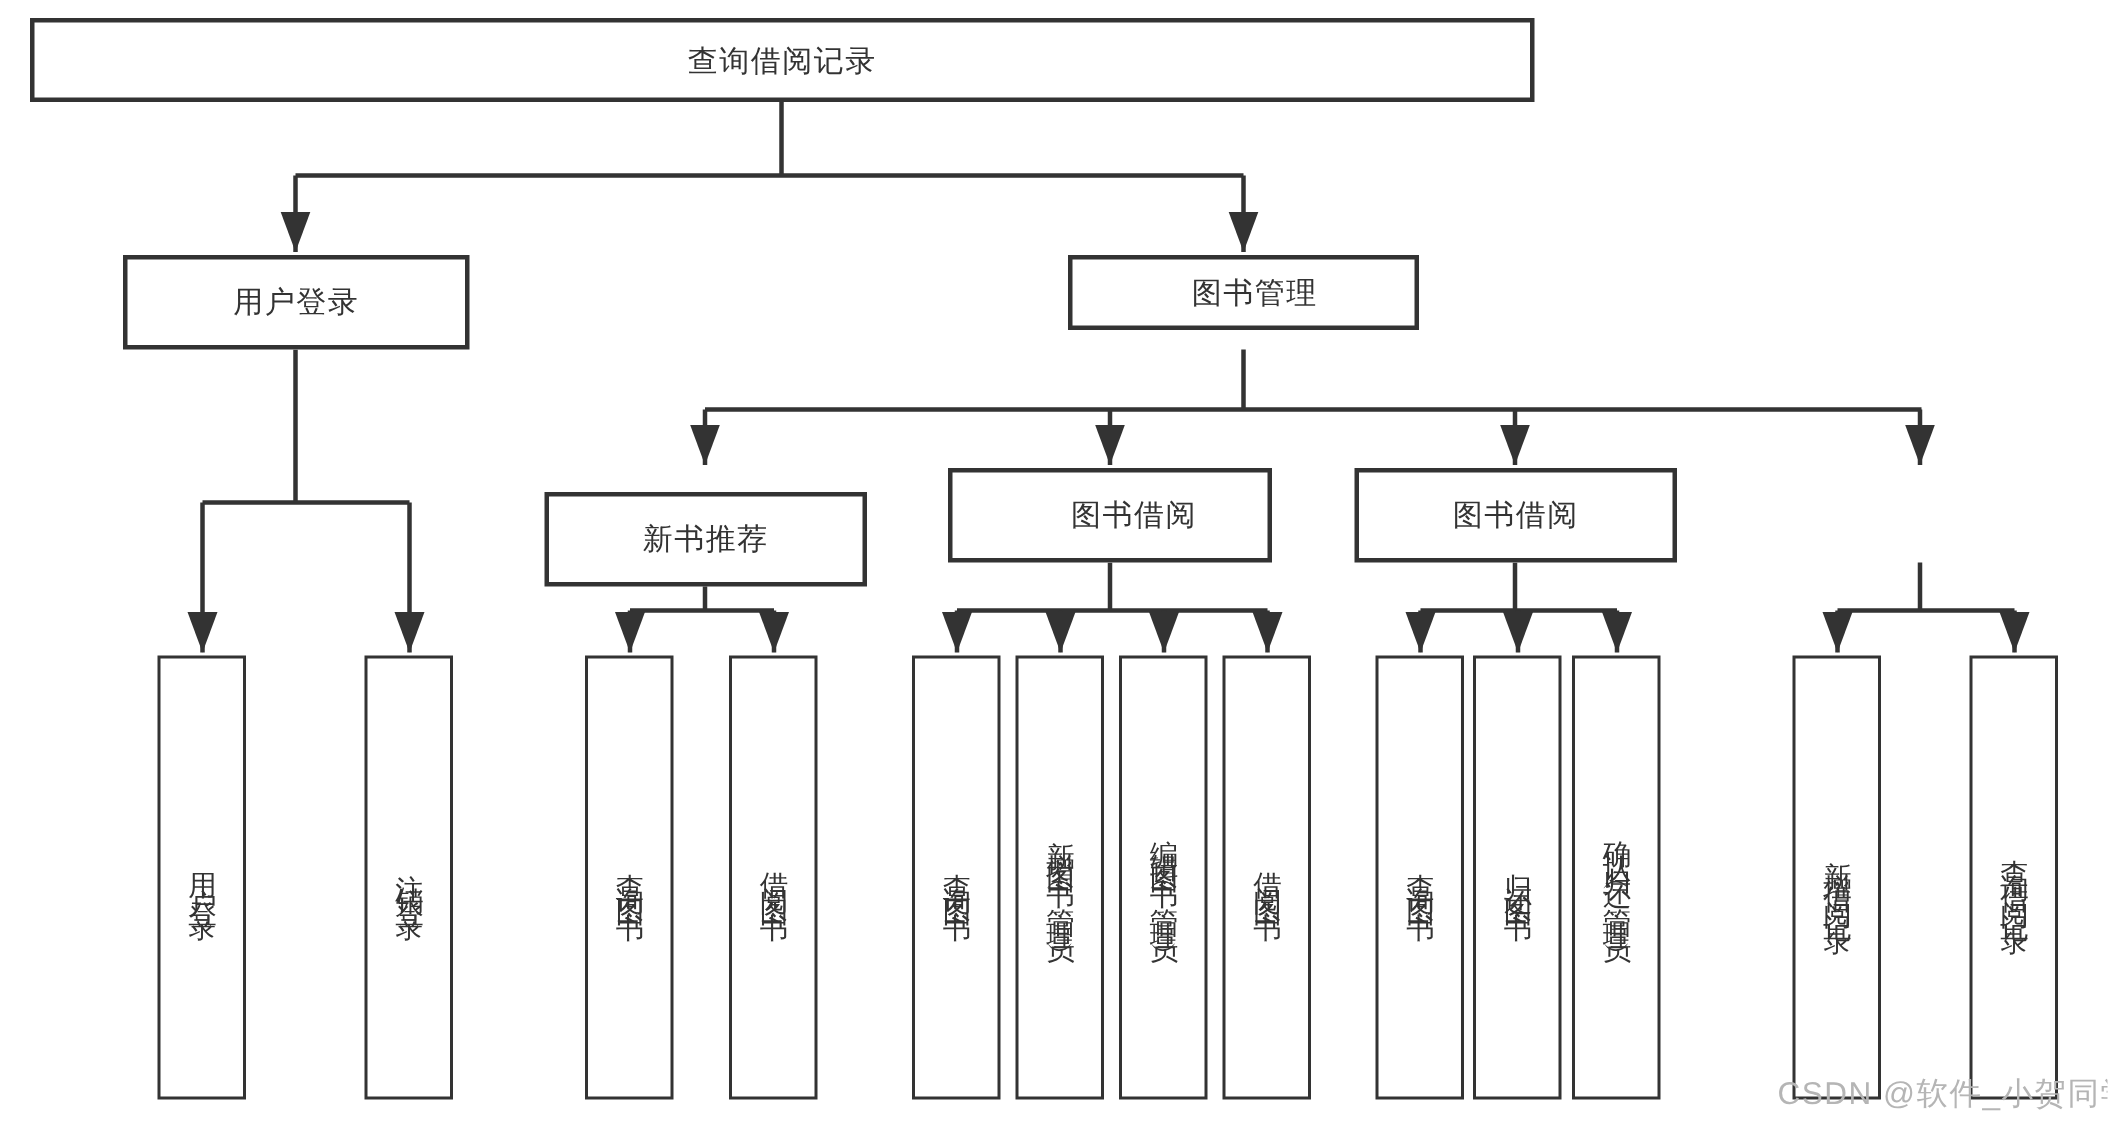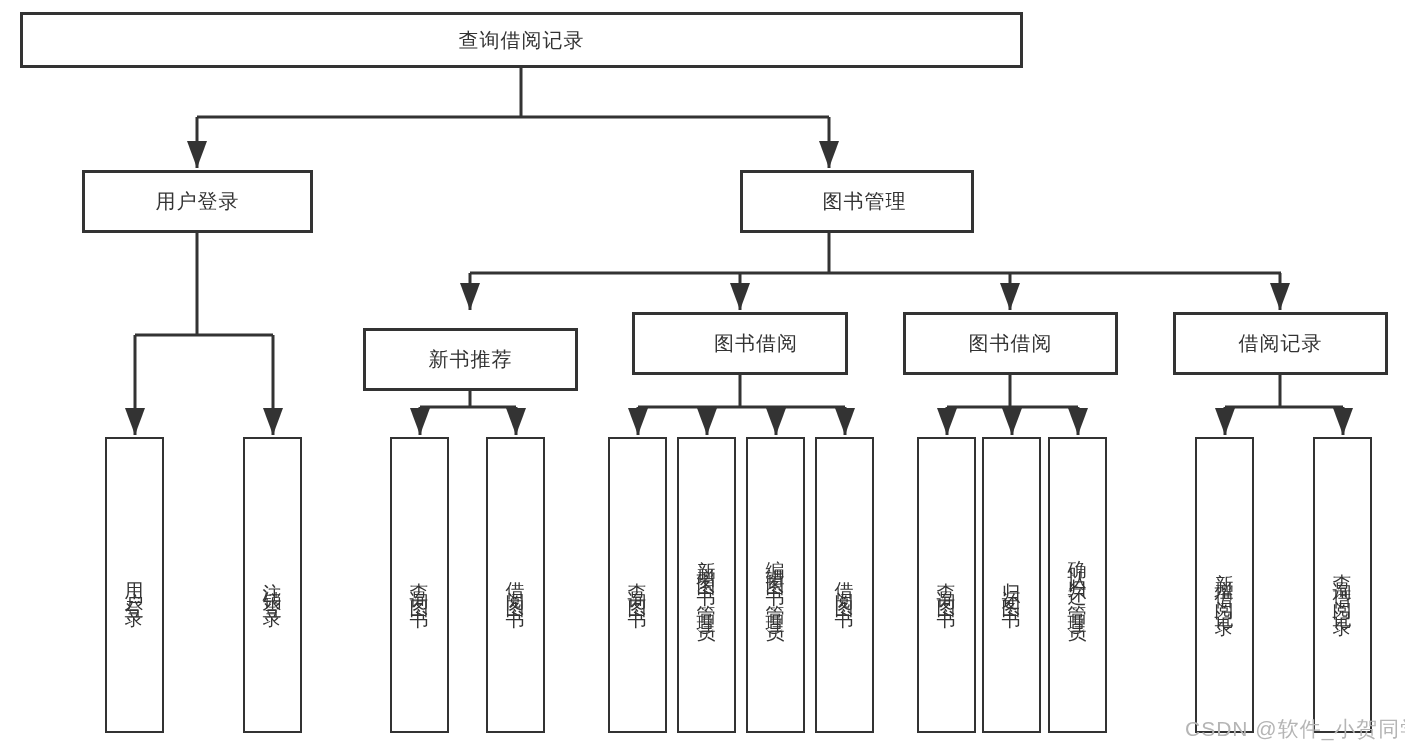--- a/index.html
+++ b/index.html
@@ -101,26 +101,25 @@
     <line x1="947" y1="407" x2="947" y2="435" stroke="#333333" stroke-width="3" marker-end="url(#arw)"></line>
     <line x1="1012" y1="407" x2="1012" y2="435" stroke="#333333" stroke-width="3" marker-end="url(#arw)"></line>
     <line x1="1078" y1="407" x2="1078" y2="435" stroke="#333333" stroke-width="3" marker-end="url(#arw)"></line>
     <line x1="1225" y1="407" x2="1225" y2="435" stroke="#333333" stroke-width="3" marker-end="url(#arw)"></line>
     <line x1="1343" y1="407" x2="1343" y2="435" stroke="#333333" stroke-width="3" marker-end="url(#arw)"></line>
   </svg>
 
   <div class="node" style="left:20px;top:12px;width:1003px;height:56px;">查询借阅记录</div>
 
   <div class="node" style="left:82px;top:170px;width:231px;height:63px;">用户登录</div>
-  <div class="node" style="left:740px;top:170px;width:234px;height:63px;padding-left:15px;">图书管理</div>
+  <div class="node" style="left:712px;top:170px;width:234px;height:50px;padding-left:15px;">图书管理</div>
 
   <div class="node" style="left:363px;top:312px;width:215px;height:63px;margin-top:16px;">新书推荐</div>
   <div class="node" style="left:632px;top:312px;width:216px;height:63px;padding-left:32px;">图书借阅</div>
   <div class="node" style="left:903px;top:312px;width:215px;height:63px;">图书借阅</div>
-  <div class="node" style="left:1173px;top:312px;width:215px;height:63px;">借阅记录</div>
 
   <div class="node leaf" style="left:105px;top:437px;width:59px;height:296px;">
     <span class="vtext">用户登录</span>
   </div>
   <div class="node leaf" style="left:243px;top:437px;width:59px;height:296px;">
     <span class="vtext">注销登录</span>
   </div>
 
   <div class="node leaf" style="left:390px;top:437px;width:59px;height:296px;">
     <span class="vtext">查询图书</span>

